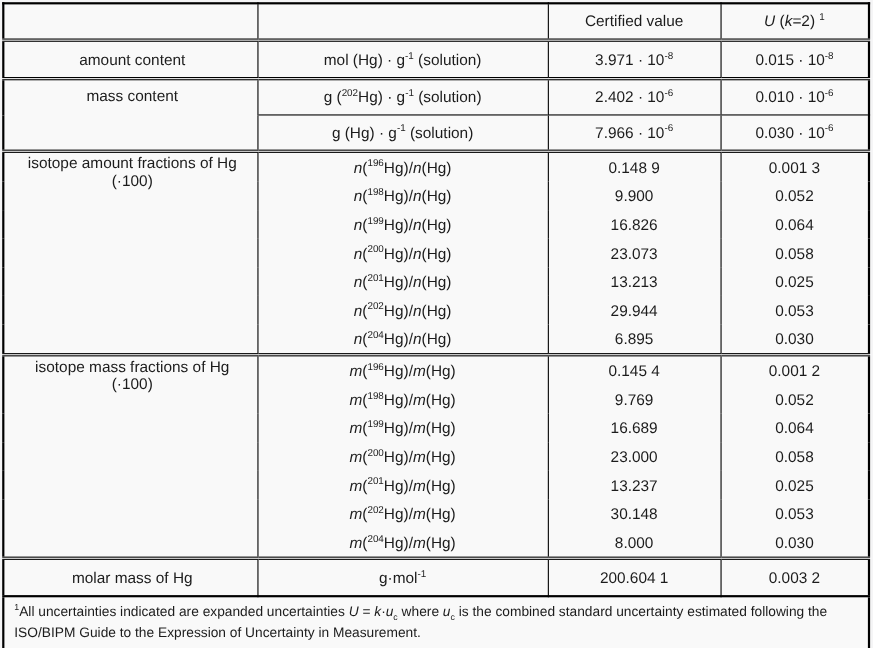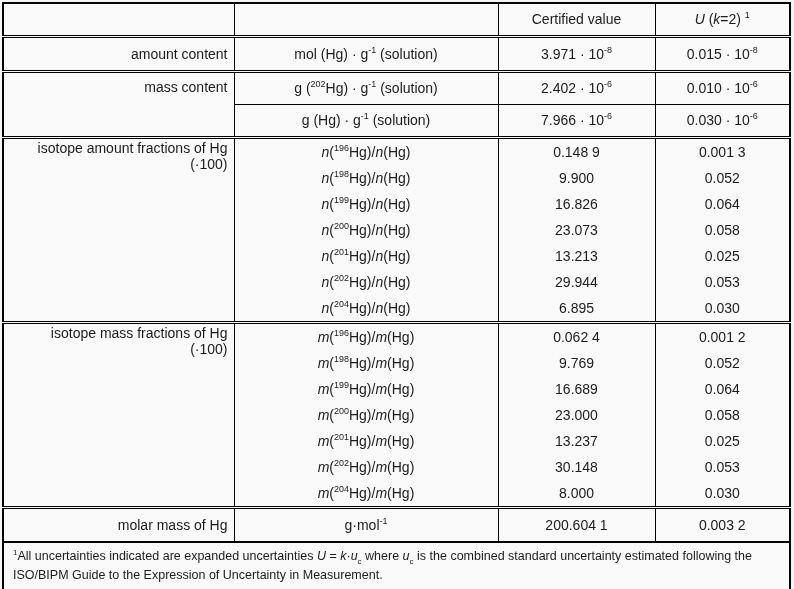--- a/index.html
+++ b/index.html
@@ -25,21 +25,21 @@
     vertical-align: middle;
     overflow: hidden;
   }
   
   td.c2, td.c3, td.c4 { border-left: 1px solid #000; }
   col.c1 { width: 231px; }
   col.c2 { width: 264px; }
   col.c3 { width: 157px; }
   col.c4 { width: 135px; }
   
-  td.c1 { text-align: right; padding-left: 9px; }
+  td.c1 { text-align: center; padding-left: 9px; }
   td.c2, td.c3, td.c4 { text-align: center; }
   
   tr.r-header td { height: 27px; }
   tr.r-single td { height: 28px; }
   tr.r-mass td   { height: 27px; }
   tr.r-iso td    { height: 24px; padding-top: 1px; padding-bottom: 1px; }
   tr.r-molar td  { height: 28px; margin-left: 30px; }
   
   tr.sec-start td { border-top: 3px double #000; }
   tr.sub-row td   { border-top: 1px solid #000; margin-left: 24px; }
@@ -129,21 +129,21 @@
     </tr>
     <tr class="r-iso">
       <td class="c2"><i>n</i>(<sup>204</sup>Hg)/<i>n</i>(Hg)</td>
       <td class="c3">6.895</td>
       <td class="c4">0.030</td>
     </tr>
 
     <tr class="sec-start r-iso">
       <td class="c1 va-top" rowspan="7">isotope mass fractions of Hg (·100)</td>
       <td class="c2"><i>m</i>(<sup>196</sup>Hg)/<i>m</i>(Hg)</td>
-      <td class="c3">0.062 4</td>
+      <td class="c3">0.145 4</td>
       <td class="c4">0.001 2</td>
     </tr>
     <tr class="r-iso">
       <td class="c2"><i>m</i>(<sup>198</sup>Hg)/<i>m</i>(Hg)</td>
       <td class="c3">9.769</td>
       <td class="c4">0.052</td>
     </tr>
     <tr class="r-iso">
       <td class="c2"><i>m</i>(<sup>199</sup>Hg)/<i>m</i>(Hg)</td>
       <td class="c3">16.689</td>

